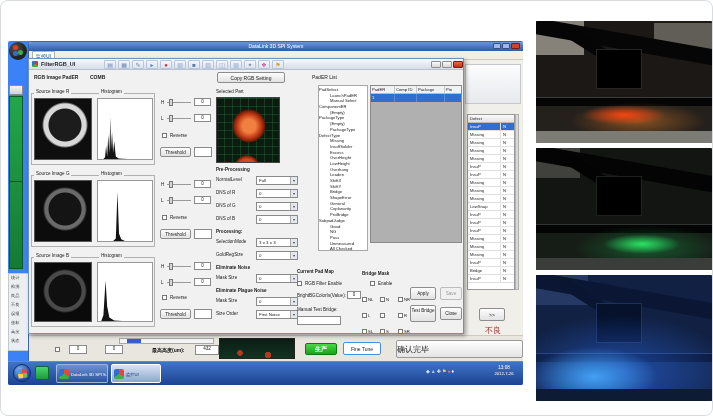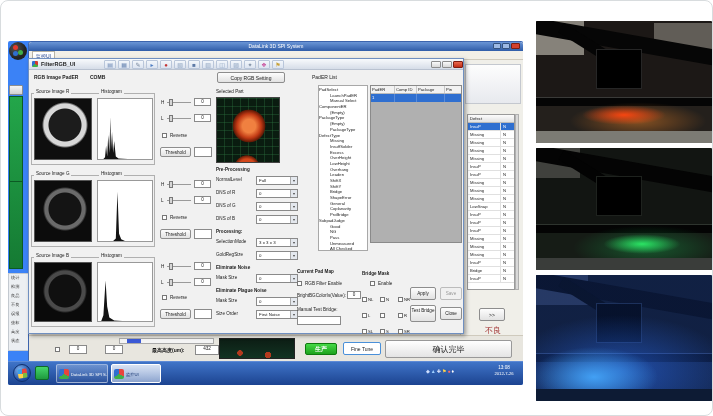--- a/index.html
+++ b/index.html
@@ -179,21 +179,21 @@
         <div class="abs box f45" style="left:76px;top:9px;width:18px;height:9px;text-align:center;">0</div>
         <div class="abs" style="left:90px;top:2px;width:95px;height:6px;background:#f4f4f4;border:1px solid #aaa;">
           <div class="abs" style="left:7px;top:0;width:14px;height:100%;background:#3b59d6;"></div>
         </div>
         <div class="abs f5" style="left:123px;top:11px;font-weight:bold;color:#111;">最高高度(um):</div>
         <div class="abs box f45" style="left:166px;top:9px;width:24px;height:10px;text-align:center;">432</div>
 
         <div class="abs" style="left:190px;top:2px;width:76px;height:21px;background:radial-gradient(circle 6px at 20px 14px,#b33a1e 0 45%,transparent 50%),radial-gradient(circle 7px at 48px 16px,#b33a1e 0 45%,transparent 50%),linear-gradient(#0c1d14,#123322);border:1px solid #222;"></div>
         <div class="abs f6" style="left:276px;top:7px;width:32px;height:12px;line-height:11px;text-align:center;color:#fff;font-weight:bold;background:linear-gradient(#46d946,#1da21d);border:1px solid #0e7a0e;border-radius:2px;">生产</div>
         <div class="abs f5" style="left:314px;top:6px;width:38px;height:13px;line-height:12px;text-align:center;background:#fff;border:1px solid #4a90d9;border-radius:2px;">Fine Tune</div>
-        <div class="abs f8" style="left:356px;top:4px;width:127px;height:18px;line-height:17px;text-align:center;background:linear-gradient(#ffffff,#e4e4e4);border:1px solid #999;border-radius:2px;color:#222;">确认完毕</div>
+        <div class="abs f8" style="left:367px;top:4px;width:127px;height:18px;line-height:17px;text-align:left;background:linear-gradient(#ffffff,#e4e4e4);border:1px solid #999;border-radius:2px;color:#222;">确认完毕</div>
       </div>
     </div>
 
     <div class="abs" style="left:20px;top:17px;width:436px;height:276px;background:#f1f1f1;border:1px solid #6f8fc0;box-shadow:2px 2px 4px rgba(0,0,0,.35);">
 
       <div class="abs" style="left:0;top:0;width:100%;height:11px;background:linear-gradient(#f8fafc,#d6dde8);border-bottom:1px solid #b9c2d0;">
         <div class="abs" style="left:3px;top:2px;width:6px;height:6px;background:conic-gradient(#d23b2e 0 33%,#3fae49 0 66%,#2f6fd0 0);border-radius:1px;"></div>
         <div class="abs f55" style="left:12px;top:2px;color:#222;font-weight:bold;">FilterRGB_UI</div>
 
         <div class="abs" style="left:75px;top:1px;display:flex;gap:2px;">

